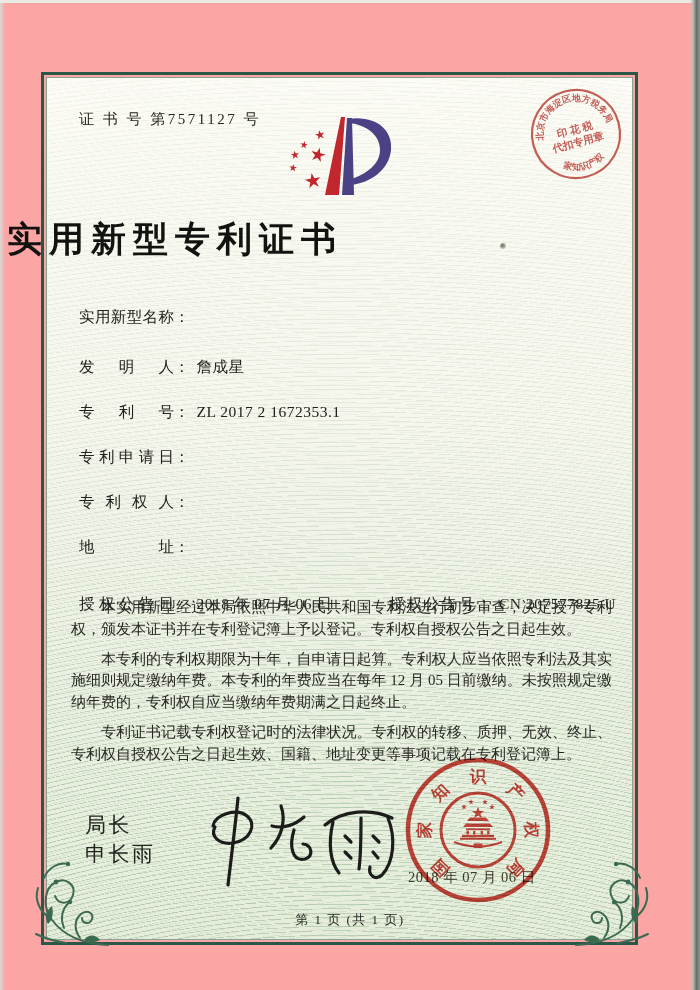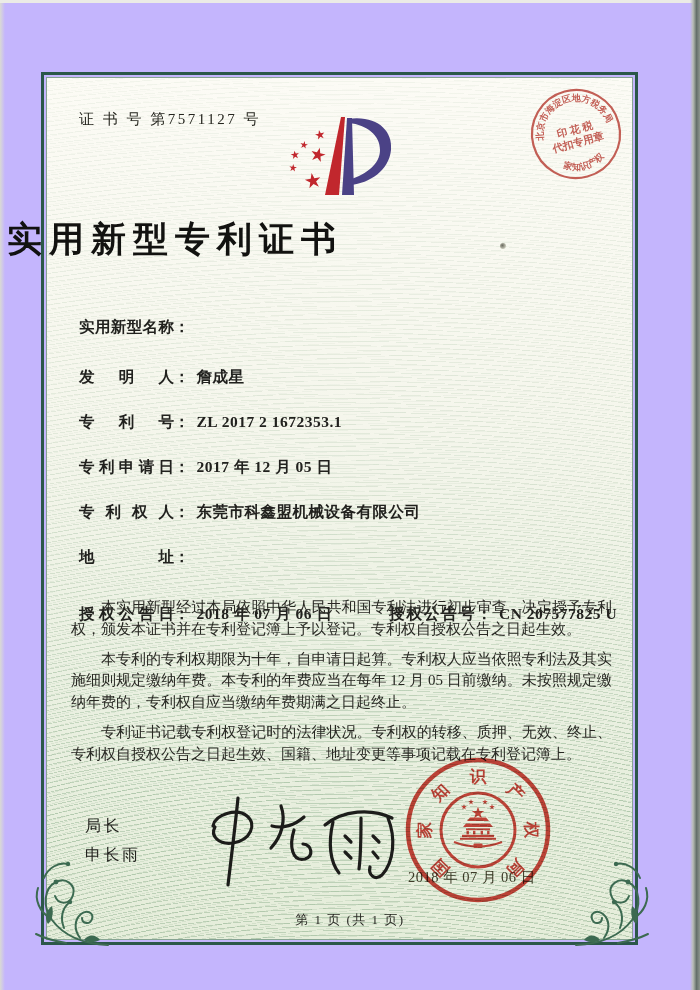--- a/index.html
+++ b/index.html
@@ -1,18 +1,18 @@
 <!DOCTYPE html>
 <html><head>
 <meta charset="utf-8">
 <style>
   html,body { margin:0; padding:0; background:#ffffff; }
   #stage {
     position:relative; width:700px; height:990px; overflow:hidden;
-    background:#c4b5fd;
+    background:#fca5a5;
     font-family:"Liberation Serif","DejaVu Serif",serif;
     color:#21211e;
   }
   
   .scan-right { position:absolute; right:0; top:0; width:10px; height:100%;
     background:linear-gradient(90deg, rgba(0,0,0,0) 0%, #b9beb6 30%, #65706a 65%, #8d968e 100%); }
   .scan-left { position:absolute; left:0; top:0; width:5px; height:100%;
     background:linear-gradient(90deg,#dadad4, rgba(0,0,0,0)); }
   .scan-top { position:absolute; left:0; top:0; width:100%; height:3px; background:#ebebe6; }
 
@@ -34,35 +34,35 @@
   .cert-no { position:absolute; left:79px; top:110px; font-size:15px; letter-spacing:2.5px; color:#26261f; }
 
   .logo { position:absolute; left:288px; top:108px; }
   .tax-stamp { position:absolute; left:524px; top:82px; opacity:0.88; }
 
   .title { position:absolute; left:0; top:216px; width:100%; 
     font-size:35px; font-weight:bold; letter-spacing:7px; text-indent:7px; color:#121210; }
   .speck { position:absolute; left:500px; top:243px; width:6px; height:6px; border-radius:50%;
     background:radial-gradient(circle at 40% 40%, #6b6b60, #c9c9ba 70%, rgba(0,0,0,0)); }
 
-  .fields { position:absolute; left:79px; top:316px; width:545px; font-size:15.5px;font-weight:bold; }
+  .fields { position:absolute; left:79px; top:306px; width:545px; font-size:15.5px; }
   .frow { display:flex; align-items:flex-start; margin-bottom:24px; line-height:21px; }
   .frow.first { margin-bottom:29px; }
   .flabel { display:inline-block; width:95px; text-align:justify; text-align-last:justify; flex:0 0 95px; }
   .fcolon { flex:0 0 auto; }
   .fvalue { margin-left:7px; letter-spacing:0.5px; }
   .frow.grant { position:relative;margin-top:36px; }
   .grant-no { position:absolute; left:310px; top:0; display:flex; }
   .grant-no .flabel2 { letter-spacing:2px; }
 
   .body-text { position:absolute; left:63px; top:589px; width:557px;
     font-size:15px; line-height:21.8px; text-align:justify; color:#282823; }
   .body-text p { margin:8px; text-indent:2em; }
 
-  .signer { position:absolute; left:85px; top:811px; font-size:16px; letter-spacing:2.5px; line-height:29px; color:#22221e; }
+  .signer { position:absolute; left:85px; top:811px; font-size:21px; letter-spacing:2.5px; line-height:29px; color:#22221e; }
   .signature { position:absolute; left:185px; top:788px; }
 
   .seal { position:absolute; left:398px; top:748px; mix-blend-mode:multiply; opacity:0.93; }
   .seal-date { position:absolute; left:408px; top:868px; font-size:14.5px; letter-spacing:0.5px;
     color:#46402f; mix-blend-mode:multiply; z-index:5; }
 
   .ornament { position:absolute; }
   .ornament.left { left:24px; top:848px; }
   .ornament.right { left:574px; top:848px; transform:scaleX(-1); }
 
@@ -133,26 +133,24 @@
       <span class="fvalue">詹成星</span>
     </div>
     <div class="frow">
       <span class="flabel">专利号</span>
         <span class="fcolon">：</span>
       <span class="fvalue">ZL 2017 2 1672353.1</span>
     </div>
     <div class="frow">
       <span class="flabel">专利申请日</span>
         <span class="fcolon">：</span>
-      <span class="fvalue">2017 年 12 月 05 日</span>
     </div>
     <div class="frow">
       <span class="flabel">专利权人</span>
         <span class="fcolon">：</span>
-      <span class="fvalue">东莞市科鑫盟机械设备有限公司</span>
     </div>
     <div class="frow">
       <span class="flabel">地址</span>
         <span class="fcolon">：</span>
     </div>
     <div class="frow grant">
       <span class="flabel">授权公告日</span>
         <span class="fcolon">：</span>
       <span class="fvalue">2018 年 07 月 06 日</span>
       <span class="grant-no">

